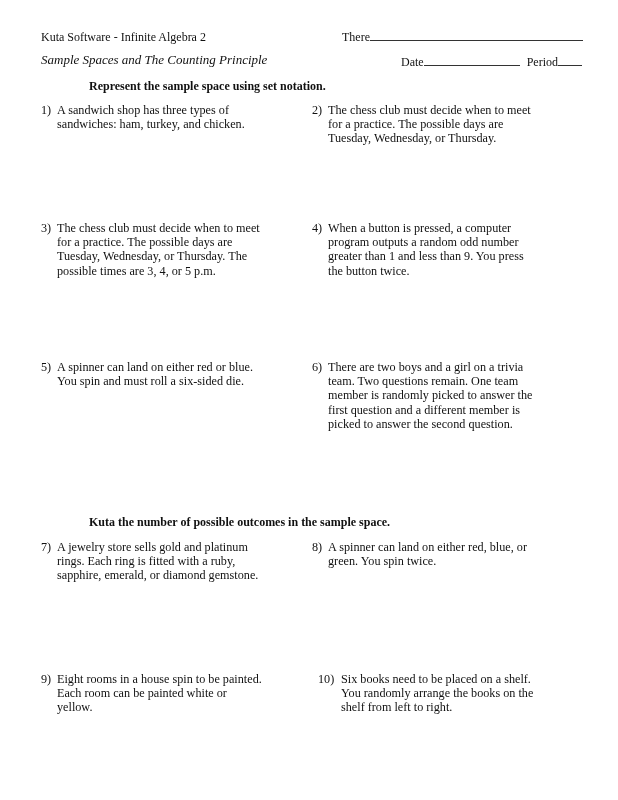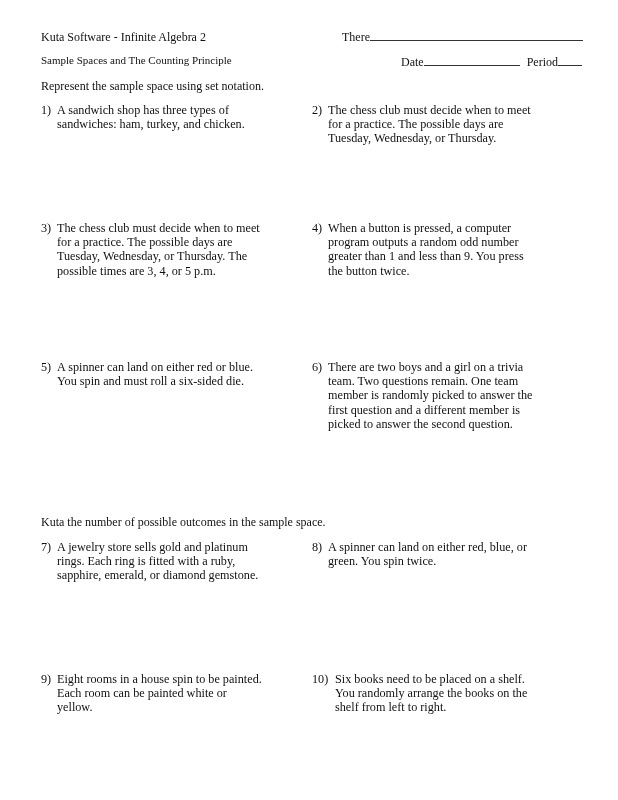--- a/index.html
+++ b/index.html
@@ -10,22 +10,22 @@
     body {
       width: 618px;
       height: 800px;
       position: relative;
       overflow: hidden;
       font-family: "Liberation Serif", "DejaVu Serif", serif;
       color: #111111;
     }
     .abs { position: absolute; }
     .small { font-size: 12px; line-height: 14px; }
-    .title { font-size: 11px; line-height: 20px; }
-    .bold { font-weight: normal; }
+    .title { font-size: 13px; line-height: 20px; font-style: italic; }
+    .bold { font-weight: bold; margin-left: 48px; }
     .blank {
       display: inline-block;
       border-bottom: 1px solid #333;
       vertical-align: baseline;
       height: 10px;
     }
     .problem {
       position: absolute;
       font-size: 12.2px;
       line-height: 14.2px;
@@ -35,21 +35,21 @@
       display: inline-block;
       flex: 0 0 auto;
       text-align: left;
     }
     .problem .txt {
       display: inline-block;
       white-space: pre-line;
     }
     .col-left .num { width: 16px; }
     .col-right .num { width: 16px; }
-    .num-wide { width: 23px !important; }
+    .num-wide { width: 23px !important; margin-left: 6px; }
   </style>
 </head>
 <body>
 
 <div class="abs small" style="left:41px; top:30px;">Kuta Software - Infinite Algebra 2</div>
 
 <div class="abs small" style="left:342px; top:30px; white-space:nowrap;">
   <span>There</span><span class="blank" style="width:213px;"></span>
 </div>
 

